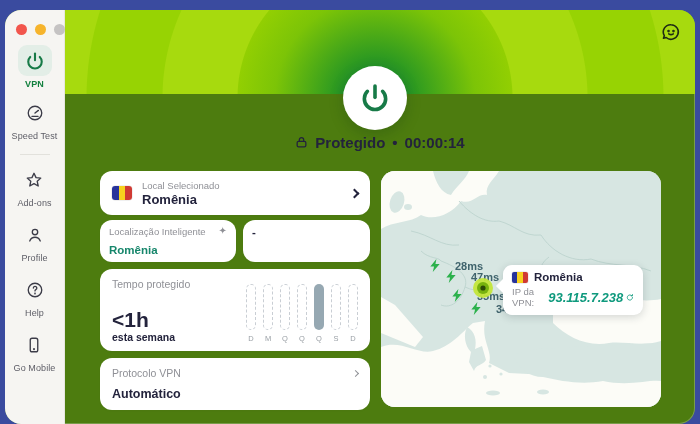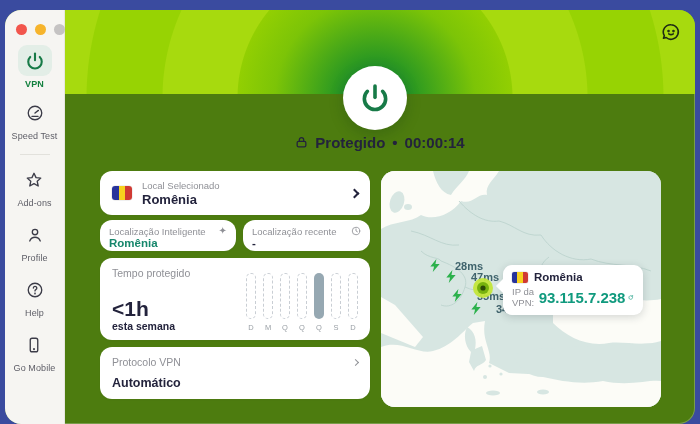--- a/index.html
+++ b/index.html
@@ -53,21 +53,21 @@
   .card-value { color:#23233c; font-weight:bold; }
   .sel-card { height:44px; display:flex; align-items:center; padding:1px 12px; gap:10px; cursor:pointer; }
   .flag { width:20px; height:14px; border-radius:3px; overflow:hidden; display:flex; flex-shrink:0; box-shadow:0 0 0 .5px rgba(0,0,0,.12);}
   .flag div { flex:1; }
   .flag .b{ background:#27339b; } .flag .y{ background:#f7d21e; } .flag .r{ background:#d03a33; }
   .sel-text { display:flex; flex-direction:column; gap:1px; flex:1; }
   .sel-card .card-value { font-size:13px; }
   .chev { width:7px; height:7px; border-right:2px solid #23233c; border-top:2px solid #23233c; transform:rotate(45deg); flex-shrink:0; }
   .chev.sm { width:5px; height:5px; border-color:#8f9096; border-width:1.5px; }
   .two-row { display:flex; gap:7px; margin-top:5px; }
-  .mini-card { height:31px; padding:6px 9px; display:flex; flex-direction:column; justify-content:space-between; cursor:pointer; }
+  .mini-card { height:42px; padding:6px 9px; display:flex; flex-direction:column; justify-content:space-between; cursor:pointer; }
   .mini-card.a { width:136px; } .mini-card.b { width:127px; }
   .mini-top { display:flex; justify-content:space-between; align-items:flex-start; }
   .mini-card .card-value { font-size:11.5px; }
   .mini-card.a .card-value { color:#16866b; }
   .sparkle { color:#8f9096; font-size:10px; line-height:9px; }
   .tempo-card { margin-top:7px; height:82px; padding:9px 12px 8px 12px; display:flex; justify-content:space-between; }
   .tempo-left { display:flex; flex-direction:column; justify-content:space-between; }
   .tempo-value { font-size:21px; font-weight:bold; color:#23233c; line-height:20px; }
   .tempo-period { font-size:10.5px; font-weight:bold; color:#23233c; margin-top:1px; }
   .bars { display:flex; gap:7px; align-items:flex-end; padding-top:3px; }
@@ -90,21 +90,21 @@
   }
   .tooltip:before {
     content:""; position:absolute; left:-5px; top:16px; width:10px; height:10px;
     background:#ffffff; transform:rotate(45deg);
   }
   .tt-row1 { display:flex; align-items:center; gap:6px; }
   .tt-row1 .flag { width:16px; height:11px; border-radius:2px; }
   .tt-country { font-size:11.5px; font-weight:bold; color:#23233c; }
   .tt-row2 { display:flex; align-items:center; gap:3px; margin-top:3px; }
   .tt-ip-label { font-size:9.5px; color:#8f9096; }
-  .tt-ip { font-size:15px; font-weight:bold; color:#109a7e; }
+  .tt-ip { font-size:13px; font-weight:bold; color:#109a7e;font-style:italic; }
   .refresh { width:11px; height:11px; cursor:pointer; }
 </style>
 </head>
 <body>
 
 <div class="window">
 
   <div class="sidebar">
     <div class="traffic">
       <div class="tl red"></div>
@@ -222,27 +222,20 @@
 
       <div class="two-row">
         <div class="card mini-card a">
           <div class="mini-top">
             <span class="card-label">Localização Inteligente</span>
             <span class="sparkle">✦</span>
           </div>
           <span class="card-value">Romênia</span>
         </div>
         <div class="card mini-card b">
-          <div class="mini-top">
-            <span class="card-label">Localização recente</span>
-            <svg width="10" height="10" viewBox="0 0 24 24" fill="none" stroke="#8f9096" stroke-width="2" stroke-linecap="round">
-              <circle cx="12" cy="12" r="9"></circle>
-                <path d="M12 7v5l3.5 2"></path>
-            </svg>
-          </div>
           <span class="card-value">-</span>
         </div>
       </div>
 
       <div class="card tempo-card">
         <div class="tempo-left">
           <span class="card-label" style="font-size:10.5px">Tempo protegido</span>
           <div>
             <div class="tempo-value">&lt;1h</div>
             <div class="tempo-period">esta semana</div>

